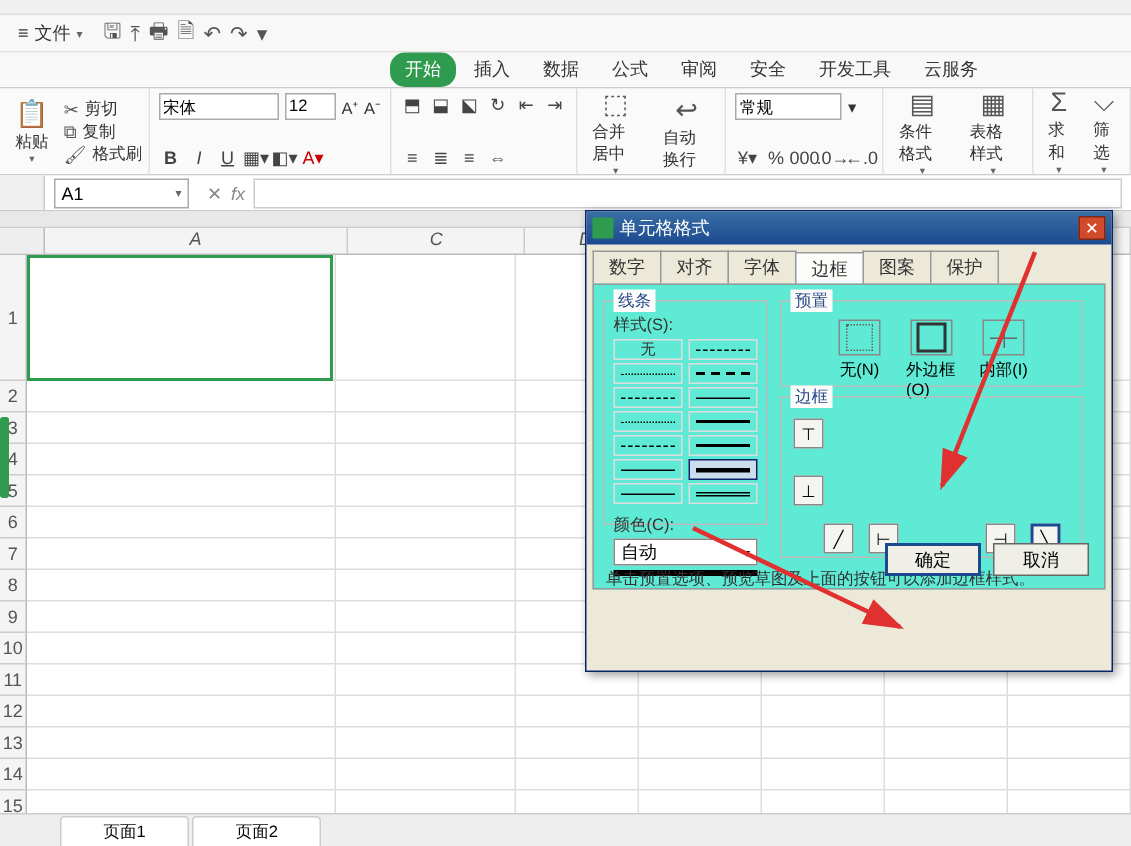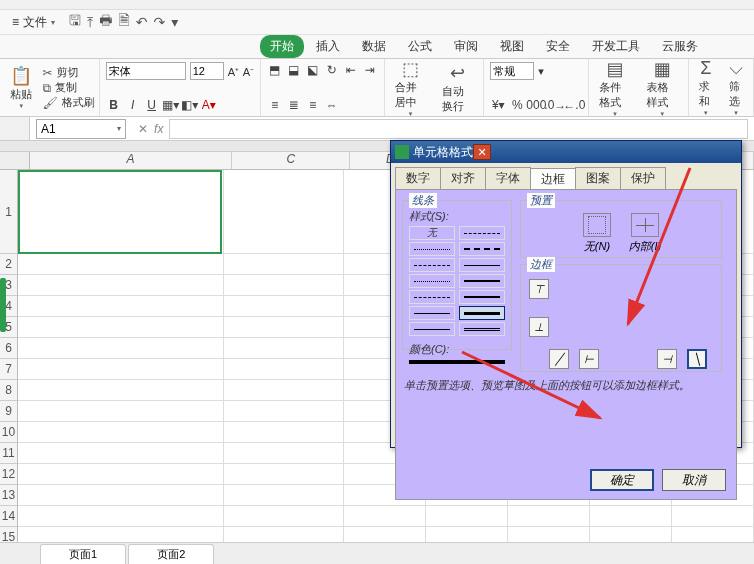--- a/index.html
+++ b/index.html
@@ -24,21 +24,21 @@
   .ribbon { height: 58px; background: #fafafa; display: flex; align-items: stretch; border-bottom: 1px solid #ccc; }
   .grp { display: flex; flex-direction: column; justify-content: space-between; padding: 3px 6px; border-right: 1px solid #e0e0e0; }
   .grp2 { display: flex; flex-direction: row; align-items: center; padding: 3px 4px; border-right: 1px solid #e0e0e0; gap: 4px; }
   .bigbtn { display: flex; flex-direction: column; align-items: center; justify-content: center; font-size: 11px; color: #333; padding: 2px 6px; }
   .bigbtn .ic { font-size: 18px; color: #555; }
   .bigbtn .tri { font-size: 7px; color: #666; }
   .smallrow { display: flex; align-items: center; gap: 4px; font-size: 11px; color: #333; white-space: nowrap; }
   .smallrow .ic { font-size: 12px; color: #555; }
   .fontsel { width: 80px; height: 18px; border: 1px solid #aaa; font-size: 11px; padding: 0 2px; }
   .sizesel { width: 34px; height: 18px; border: 1px solid #aaa; font-size: 11px; padding: 0 2px; }
-  .fmtsel { width: 44px; height: 18px; border: 1px solid #aaa; font-size: 11px; padding: 0 2px; }
+  .fmtsel { width: 71px; height: 18px; border: 1px solid #aaa; font-size: 11px; padding: 0 2px; }
   .btns { display: flex; gap: 3px; }
   .btns span { width: 16px; height: 16px; display: inline-flex; align-items: center; justify-content: center; color: #444; font-size: 12px; }
 
   
   .namebar { height: 24px; background: #fff; display: flex; align-items: center; border-bottom: 1px solid #ccc; }
   .colgutter { width: 30px; border-right: 1px solid #ccc; height: 100%; background: #f0f0f0; }
   .namebox { width: 90px; height: 20px; border: 1px solid #aaa; margin: 0 6px; font-size: 12px; padding: 0 4px; display: flex; align-items: center; justify-content: space-between; }
   .namebox .dd { font-size: 8px; color: #666; }
   .fxbtns { display: flex; gap: 6px; margin: 0 6px; color: #888; font-size: 12px; }
   .fxbar { flex: 1; height: 20px; border: 1px solid #ccc; background: #fff; margin-right: 6px; }
@@ -67,30 +67,30 @@
   .cell.reg-h { height: 21px; }
   .selcell { position: absolute; left: 0; top: 0; width: 204px; height: 84px; border: 2px solid #2e9b4f; pointer-events: none; }
   .marker { position: absolute; left: 0; top: 126px; width: 6px; height: 54px; background: #2e9b4f; border-radius: 2px; }
 
   
   .sheettabs { position: absolute; bottom: 0; left: 0; right: 0; height: 22px; background: #eee; border-top: 1px solid #ccc; display: flex; align-items: center; padding-left: 40px; gap: 2px; }
   .sheettab { padding: 2px 28px; border: 1px solid #ccc; border-bottom: none; background: #fff; font-size: 11px; border-radius: 3px 3px 0 0; }
 
   
   .dialog { position: absolute; left: 390px; top: 140px; width: 352px; height: 308px; background: #ece9d8; border: 1px solid #0a246a; box-shadow: 2px 2px 6px rgba(0,0,0,0.4); }
-  .titlebar { height: 22px; background: linear-gradient(#3a6ea5,#1b4a8f); display: flex; align-items: center; padding: 0 4px; color: #fff; font-size: 12px; }
+  .titlebar { height: 22px; background: linear-gradient(#3a6ea5,#1b4a8f); display: flex; align-items: center; justify-content: space-between; padding: 0 4px; color: #fff; font-size: 12px; }
   .titlebar .ttl { display: flex; align-items: center; gap: 4px; }
   .titlebar .wic { width: 14px; height: 14px; background: #2e9b4f; display: inline-block; }
   .closebtn { width: 18px; height: 16px; background: #d04a2b; color: #fff; display: flex; align-items: center; justify-content: center; font-size: 11px; border: 1px solid #7a2a16; }
 
   .dtabs { display: flex; margin: 4px 4px 0 4px; }
   .dtab { padding: 2px 10px; font-size: 12px; border: 1px solid #999; border-bottom: none; background: #ece9d8; margin-right: -1px; color: #333; }
   .dtab.active { background: #fcfcfa; position: relative; top: 1px; }
 
-  .dbody { margin: 0 4px; border: 1px solid #999; background: #c4b5fd; height: 311px; padding: 6px 8px; position: relative; font-size: 12px; font-style: italic; }
+  .dbody { margin: 0 4px; border: 1px solid #999; background: #5eead4; height: 204px; padding: 6px 8px; position: relative; font-size: 12px; }
 
   .grpbox { border: 1px solid #bbb; position: absolute; padding: 4px 6px; }
   .grpbox .lbl { position: absolute; top: -8px; left: 6px; background: #fcfcfa; padding: 0 3px; color: #2a4a8a; font-size: 11px; }
 
   .grp-line { left: 6px; top: 10px; width: 110px; height: 150px; }
   .grp-preset { left: 124px; top: 10px; width: 202px; height: 58px; }
   .grp-border { left: 124px; top: 74px; width: 202px; height: 108px; }
 
   .stylelabel { font-size: 11px; color: #333; margin-top: 4px; }
   .stylegrid { display: grid; grid-template-columns: 1fr 1fr; gap: 2px 4px; margin-top: 2px; width: 96px; }
@@ -156,21 +156,20 @@
     <span class="tri">▾</span>
   </div>
 </div>
 
 <div class="tabsrow">
   <div class="tab active">开始</div>
   <div class="tab">插入</div>
   <div class="tab">数据</div>
   <div class="tab">公式</div>
   <div class="tab">审阅</div>
-  <div class="tab">视图</div>
   <div class="tab">安全</div>
   <div class="tab">开发工具</div>
   <div class="tab">云服务</div>
 </div>
 
 <div class="ribbon">
   <div class="grp2">
     <div class="bigbtn">
       <span class="ic">📋</span>
       <span>粘贴</span>
@@ -542,29 +541,37 @@
             <div class="ln thick" style="border-top-width:3px"></div>
           </div>
         <div class="styleopt">
             <div class="ln"></div>
           </div>
         <div class="styleopt">
             <div class="ln dbl"></div>
           </div>
       </div>
       <div class="colorlabel">颜色(C):</div>
+      <div class="colorsel">
+        <span>自动</span>
+        <span class="dd">▾</span>
+      </div>
       <div class="colorprev"></div>
     </div>
 
     <div class="grpbox grp-preset">
       <div class="lbl">预置</div>
       <div class="presetbtns">
         <div class="pbtn">
           <div class="pic none"></div>
           <span>无(N)</span>
+        </div>
+        <div class="pbtn">
+          <div class="pic out"></div>
+          <span>外边框(O)</span>
         </div>
         <div class="pbtn">
           <div class="pic inn"></div>
           <span>内部(I)</span>
         </div>
       </div>
     </div>
 
     <div class="grpbox grp-border">
       <div class="lbl">边框</div>

